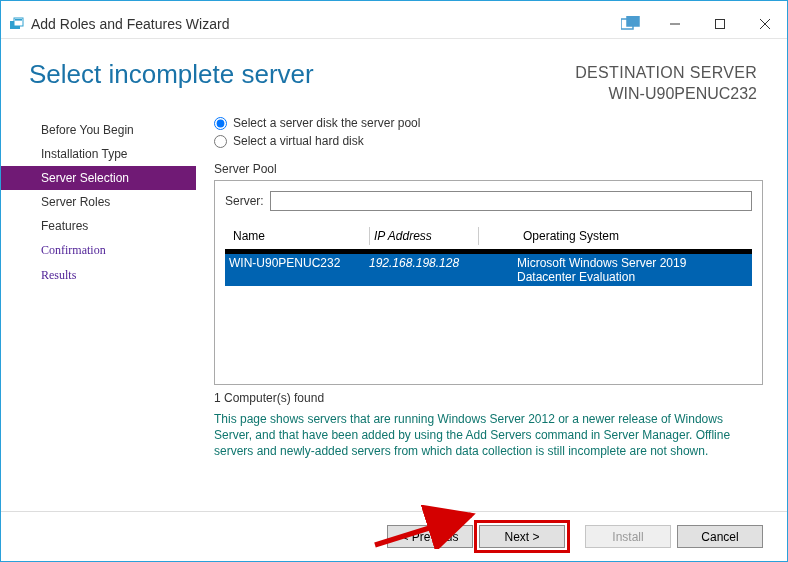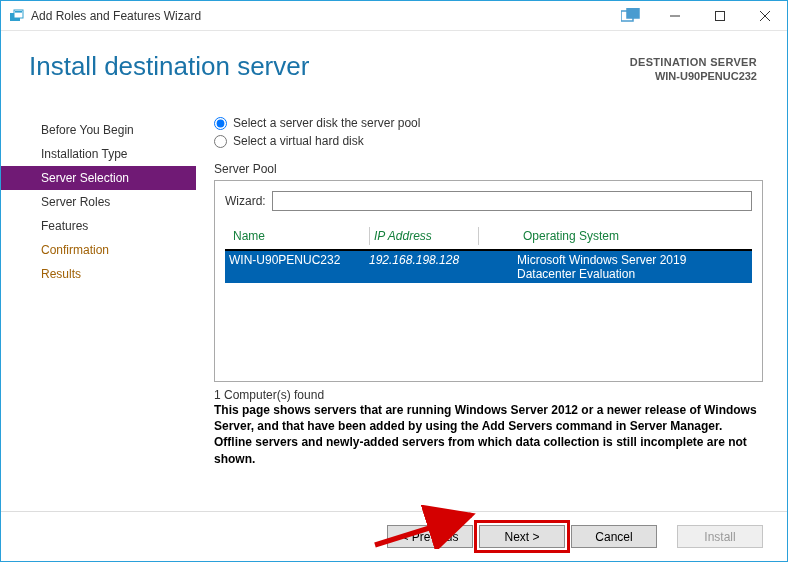--- a/index.html
+++ b/index.html
@@ -5,66 +5,66 @@
   * { box-sizing: border-box; font-family: "Segoe UI", Arial, sans-serif; }
   body { margin: 0; background: #f0f0f0; }
   .window {
     width: 788px; height: 562px; background: #fff;
     border: 1px solid #2aa0da; position: relative;
     overflow: hidden;
   }
   .titlebar {
     height: 30px; display: flex; align-items: center;
     border-bottom: 1px solid #e5e5e5; padding-left: 8px;
-    font-size: 12px; color: #333;
+    font-size: 14px; color: #333; margin-top: 8px;
   }
   .titlebar .ticon { width: 16px; height: 16px; margin-right: 6px; display:flex;align-items:center;justify-content:center; }
   .titlebar .title-text { flex: 1; }
   .winbtns { display: flex; }
   .winbtn { width: 45px; height: 29px; display:flex; align-items:center;justify-content:center; font-size:12px; color:#333; }
   .winbtn svg { display:block; }
   .extra-icon { width:34px; height:29px; display:flex;align-items:center;justify-content:center; margin-right:4px;}
 
   .header {
     display:flex; justify-content:space-between; align-items:flex-start;
     padding: 20px 30px 8px 28px;
   }
   .header h1 {
     margin:0; font-weight:300; font-size:26px; color:#1a73a8; letter-spacing:0;
   }
-  .dest { text-align:right; font-size:11px; color:#555; line-height:1.3; padding-top:4px;font-weight:bold; }
+  .dest { text-align:right; font-size:16px; color:#555; line-height:1.3; padding-top:4px; }
   .dest .l1 { letter-spacing:0.3px; }
 
   .body { display:flex; position:absolute; top:95px; bottom:50px; left:0; right:0; }
 
   .sidebar { width: 195px; padding-top:22px; }
   .nav { font-size:12px; color:#333; }
   .nav div { padding:5px 10px 5px 40px; cursor:default; }
   .nav div.active { background:#701a75; color:#fff; }
-  .nav div.disabled { color:#a16207; }
+  .nav div.disabled { color:#4c1d95;font-family:Liberation Serif, serif; }
 
   .main { flex:1; padding: 20px 24px 0 18px; font-size:12px; color:#333; }
   .instr { margin-bottom:12px; }
   .radio-row { display:flex; align-items:center; gap:6px; margin-bottom:4px; }
   .radio-row input { margin:0; }
   .group-label { margin-top:14px; margin-bottom:4px; }
   .pool-box { border:1px solid #a9a9a9; padding:10px 10px 0 10px; }
   .filter-row { display:flex; align-items:center; gap:6px; margin-bottom:12px; }
   .filter-row input { flex:1; height:20px; border:1px solid #888; font-size:12px; padding:1px 3px; }
   .grid { border:none; }
   .grid-row { display:flex; }
-  .grid-head { display:flex; border-bottom:2px solid #000000; color:#15803d; padding:4px 0 4px 4px; }
+  .grid-head { display:flex; border-bottom:5px solid #000000; color:#000000; padding:4px 0 4px 4px; }
   .grid-head .sep { width:1px; background:#ccc; margin:0 0; }
   .col1 { width:140px; padding:2px 4px; }
   .col2 { width:108px; padding:2px 4px;font-style:italic; }
   .col3 { flex:1; padding:2px 4px;margin-left:40px; }
   .grid-body { height:130px; overflow:hidden; }
   .grid-body .grid-row { background:#0063b1; color:#fff; }
   .found { margin-top:6px; }
-  .note { line-height:1.35; color:#000000; padding-right:4px;font-weight:bold; }
+  .note { margin-top:6px; line-height:1.35; color:#0f766e; padding-right:4px; }
 
   .footer {
     position:absolute; bottom:0; left:0; right:0; height:50px;
     border-top:1px solid #ddd;
     display:flex; justify-content:flex-end; align-items:center;
     padding-right:24px; gap:6px;
   }
   .btn {
     width:86px; height:23px; font-size:12px;
     border:1px solid #8b8b8b; background:#e1e1e1; color:#000;
@@ -114,21 +114,21 @@
       <div class="winbtn close">
         <svg width="10" height="10">
             <line x1="0" y1="0" x2="10" y2="10" stroke="#333" stroke-width="1"></line>
             <line x1="10" y1="0" x2="0" y2="10" stroke="#333" stroke-width="1"></line>
           </svg>
       </div>
     </div>
   </div>
 
   <div class="header">
-    <h1>Install destination server</h1>
+    <h1>Select incomplete server</h1>
     <div class="dest">
       <div class="l1">DESTINATION SERVER</div>
       <div>WIN-U90PENUC232</div>
     </div>
   </div>
 
   <div class="body">
     <div class="sidebar">
       <div class="nav">
         <div>Before You Begin</div>
@@ -148,21 +148,21 @@
         <span>Select a server disk the server pool</span>
       </div>
       <div class="radio-row">
         <input type="radio" style="">
         <span>Select a virtual hard disk</span>
       </div>
 
       <div class="group-label">Server Pool</div>
       <div class="pool-box">
         <div class="filter-row">
-          <span>Wizard:</span>
+          <span>Server:</span>
           <input type="text" value="" style="">
         </div>
         <div class="grid">
           <div class="grid-head">
             <div class="col1">Name</div>
             <div class="sep"></div>
             <div class="col2">IP Address</div>
             <div class="sep"></div>
             <div class="col3">Operating System</div>
           </div>
@@ -176,22 +176,22 @@
         </div>
       </div>
       <div class="found">1 Computer(s) found</div>
       <div class="note">This page shows servers that are running Windows Server 2012 or a newer release of Windows Server, and that have been added by using the Add Servers command in Server Manager. Offline servers and newly-added servers from which data collection is still incomplete are not shown.</div>
     </div>
   </div>
 
   <div class="footer">
     <div class="btn">&lt; Previous</div>
     <div class="btn highlight-box">Next &gt;</div>
+    <div class="btn disabled" style="margin-left:14px">Install</div>
     <div class="btn">Cancel</div>
-    <div class="btn disabled" style="margin-left:14px">Install</div>
   </div>
 
   <svg class="arrow" viewBox="0 0 120 44">
     <defs>
         <marker id="ah" markerWidth="12" markerHeight="12" refX="9" refY="5" orient="auto">
       <path d="M0,0 L10,5 L0,10 Z" fill="#d40000"></path>
         </marker>
       </defs>
     <line x1="4" y1="40" x2="100" y2="10" stroke="#d40000" stroke-width="5" marker-end="url(#ah)"></line>
   </svg>

